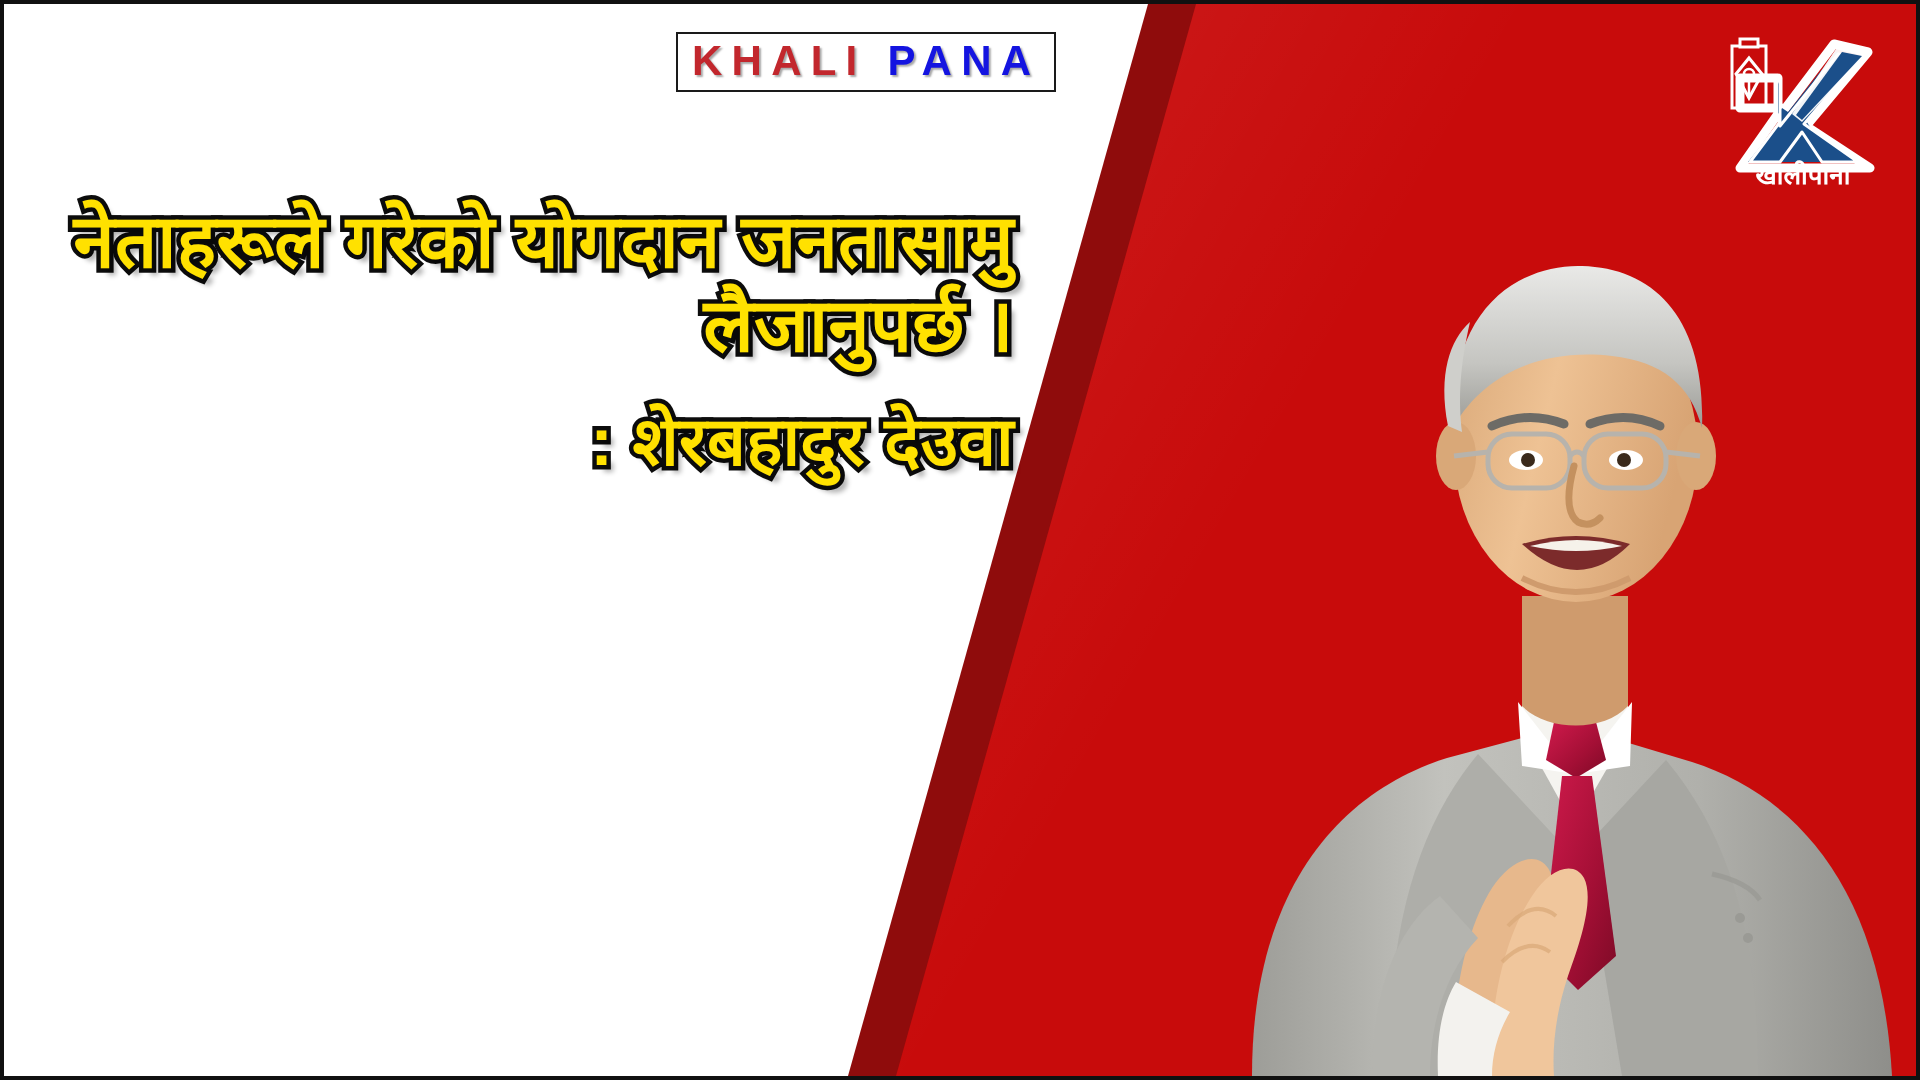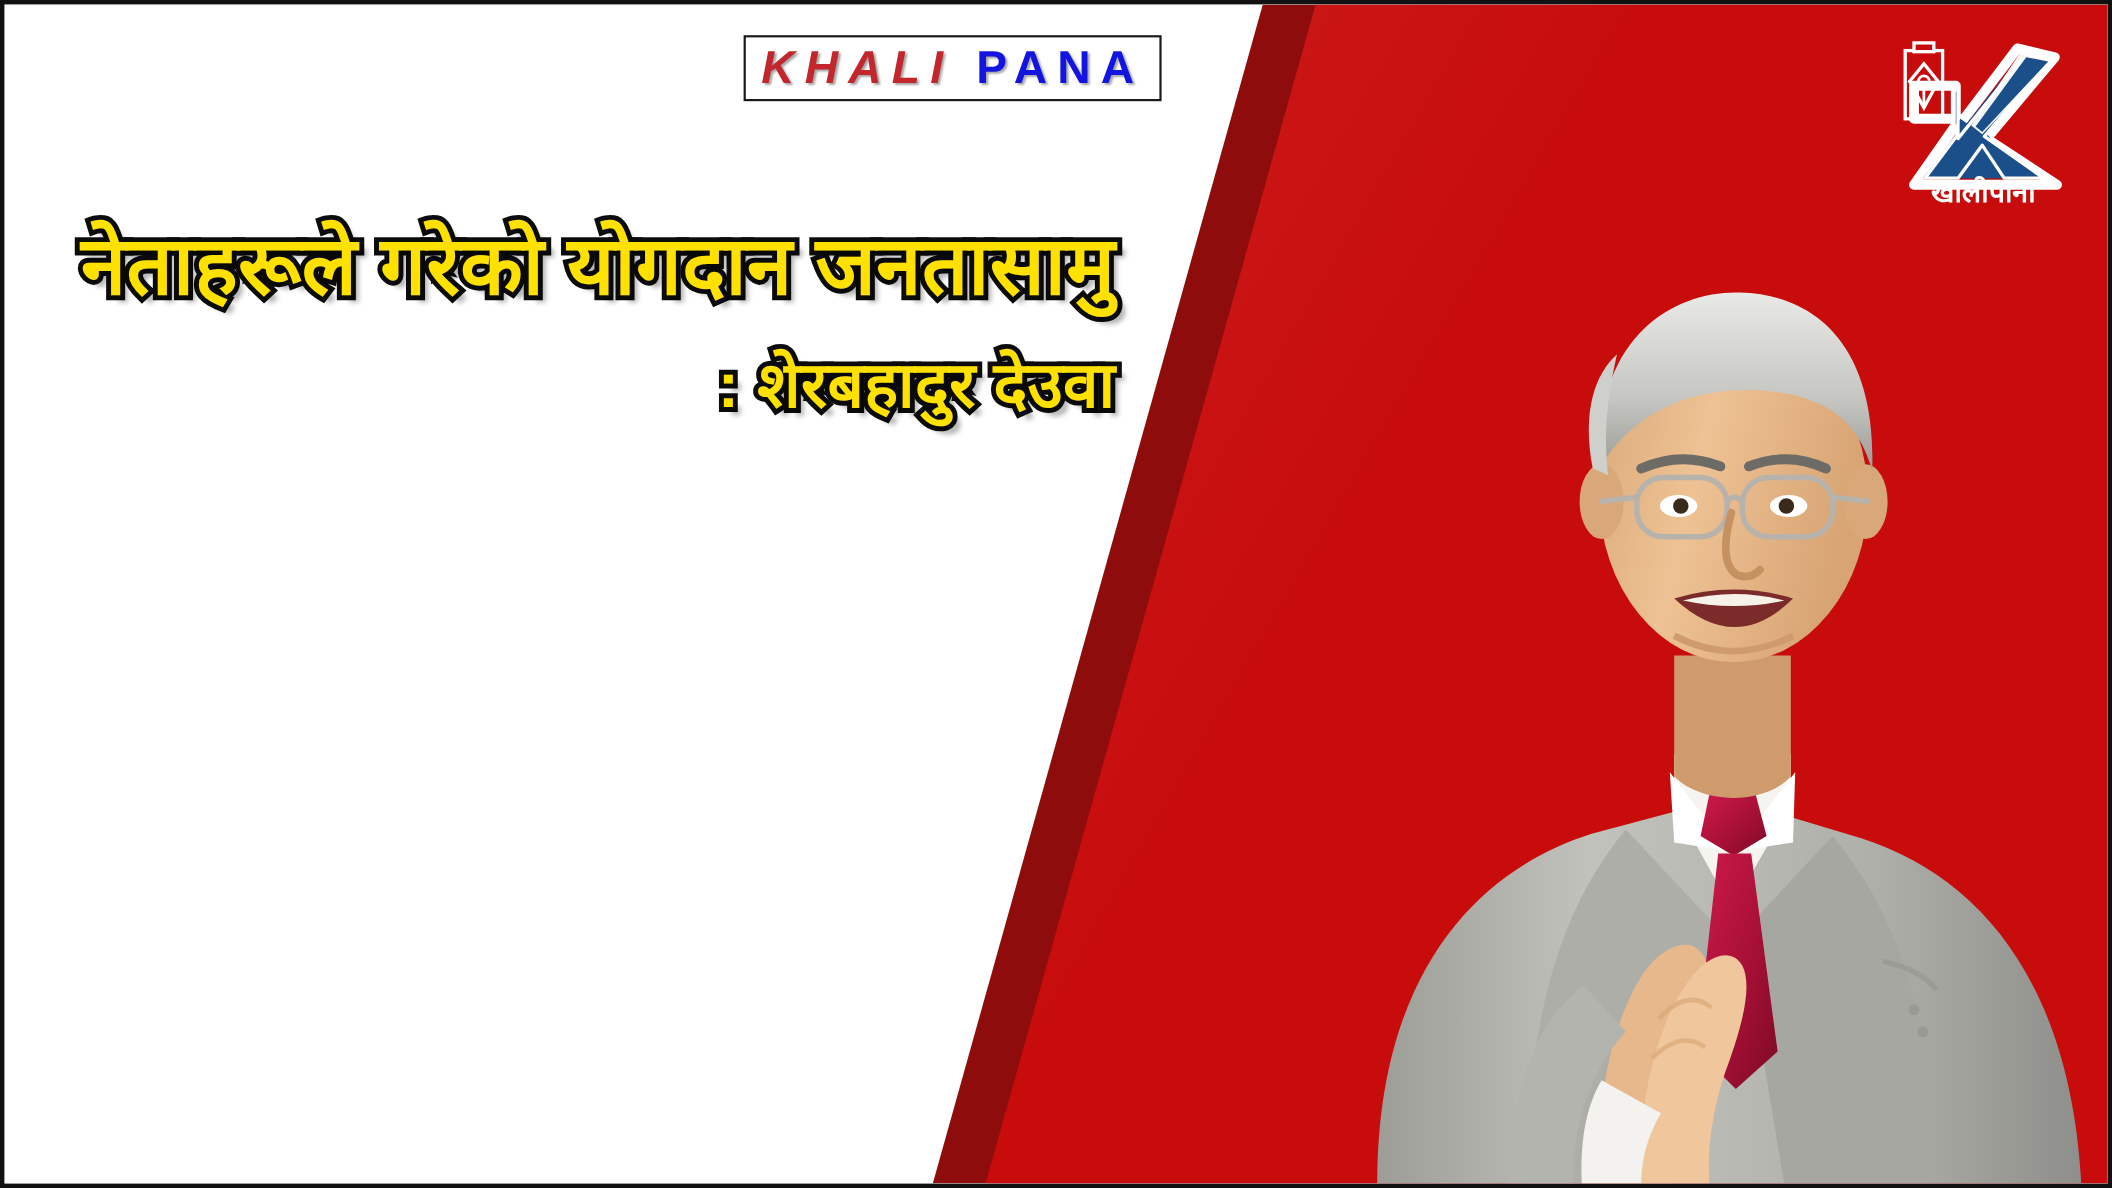--- a/index.html
+++ b/index.html
@@ -20,42 +20,42 @@
   .red-gloss{position:absolute;top:0;right:0;width:1200px;height:100%;
        background:linear-gradient(120deg,rgba(255,255,255,.10) 0%,rgba(255,255,255,0) 45%);
        clip-path:polygon(40% 0%, 100% 0%, 100% 100%, 15% 100%);pointer-events:none;}
 
   
   #wordmark{position:absolute;left:672px;top:28px;
       border:2px solid #1a1a1a;background:#fff;
       padding:6px 14px 8px 14px;line-height:1;}
   #wordmark .wm{font-size:42px;font-weight:700;letter-spacing:.22em;
       white-space:nowrap;text-shadow:2px 2px 2px rgba(0,0,0,.35);}
-  #wordmark .khali{color:#c2272d;font-style:italic;}
+  #wordmark .khali{color:#c2272d;}
   #wordmark .pana{color:#1414e0;margin-top:12px;}
 
   
   #logo{position:absolute;right:28px;top:18px;width:170px;height:168px;}
   #logo svg{display:block;width:170px;height:168px;}
 
   
   #headline{position:absolute;left:0px;top:196px;width:1010px;
       text-align:right;}
   .hl{
       font-family:"Liberation Sans","DejaVu Sans",sans-serif;
       font-weight:700;color:#ffe100;
       line-height:1.14;white-space:nowrap;
       -webkit-text-stroke:9px #0c0c0c;
       paint-order:stroke fill;
       text-shadow:7px 7px 5px rgba(0,0,0,.30);
       letter-spacing:.005em;
   }
   .hl-1{font-size:74px;}
   .hl-2{font-size:74px;}
-  .hl-3{font-size:58px;margin-top:34px;margin-left:36px;}
+  .hl-3{font-size:68px;margin-top:34px;margin-left:36px;}
 
   
   #portrait{position:absolute;right:4px;bottom:0;width:720px;height:950px;
             overflow:hidden;}
   #portrait svg{position:absolute;bottom:0;right:0;}
 
   .txtwrap{display:block;}
 </style>
 </head>
 <body>
@@ -192,18 +192,21 @@
       </g>
 
       <text x="85" y="162" text-anchor="middle" font-family="'Liberation Sans','DejaVu Sans',sans-serif" font-size="26" font-weight="700" fill="#ffffff" id="logoDeva">खालीपाना</text>
     </svg>
   </div>
 
   <div id="headline">
     <div class="hl hl-1">
       <span class="txtwrap">नेताहरूले गरेको योगदान जनतासामु</span>
     </div>
+    <div class="hl hl-2">
+      <span class="txtwrap">लैजानुपर्छ ।</span>
+    </div>
     <div class="hl hl-3">
       <span class="txtwrap">: शेरबहादुर देउवा</span>
     </div>
   </div>
 
 </div>
 
 </body></html>

